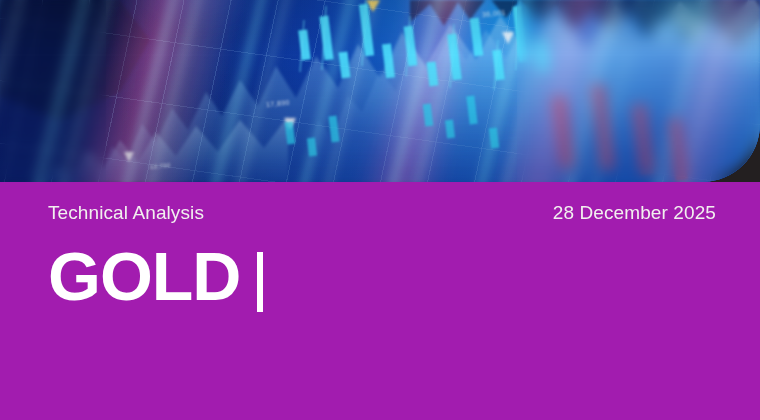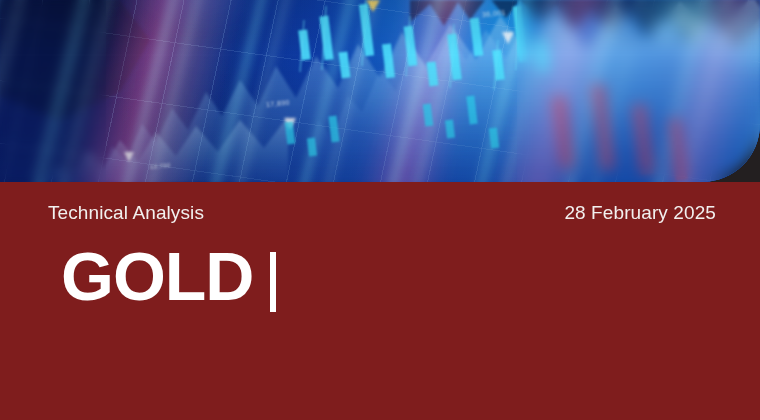--- a/index.html
+++ b/index.html
@@ -170,21 +170,21 @@
   .price-tag.t2 { left: 482px; top: 10px;  }
   .price-tag.t3 { left: 150px; top: 163px; font-size: 6px; }
 
   
   .panel {
     position: absolute;
     left: 0;
     top: 182px;
     width: 760px;
     height: 238px;
-    background: #7f1d1d;
+    background: #a21caf;
   }
 
   .meta-row {
     position: absolute;
     left: 48px;
     right: 44px;
     top: 20px;
     display: flex;
     align-items: baseline;
     justify-content: space-between;
@@ -215,21 +215,20 @@
     gap: 0;
   }
 
   .headline .word {
     color: #ffffff;
     font-size: 68px;
     font-weight: 700;
     letter-spacing: -1px;
     line-height: 1;
     white-space: nowrap;
-    margin-left: 13px;
   }
 
   .headline .divider {
     display: inline-block;
     width: 6px;
     height: 60px;
     background: #ffffff;
     margin: 0 17px;
     position: relative;
     top: 6px;
@@ -334,21 +333,21 @@
       <span class="price-tag t3">12,790</span>
 
       <div class="layer-vignette"></div>
     </div>
   </div>
 
   <div class="panel">
 
     <div class="meta-row">
       <div class="kicker">Technical Analysis</div>
-      <div class="date">28 February 2025</div>
+      <div class="date">28 December 2025</div>
     </div>
 
     <div class="headline">
       <span class="word">GOLD</span>
       <span class="divider"></span>
     </div>
 
   </div>
 </div>
 

